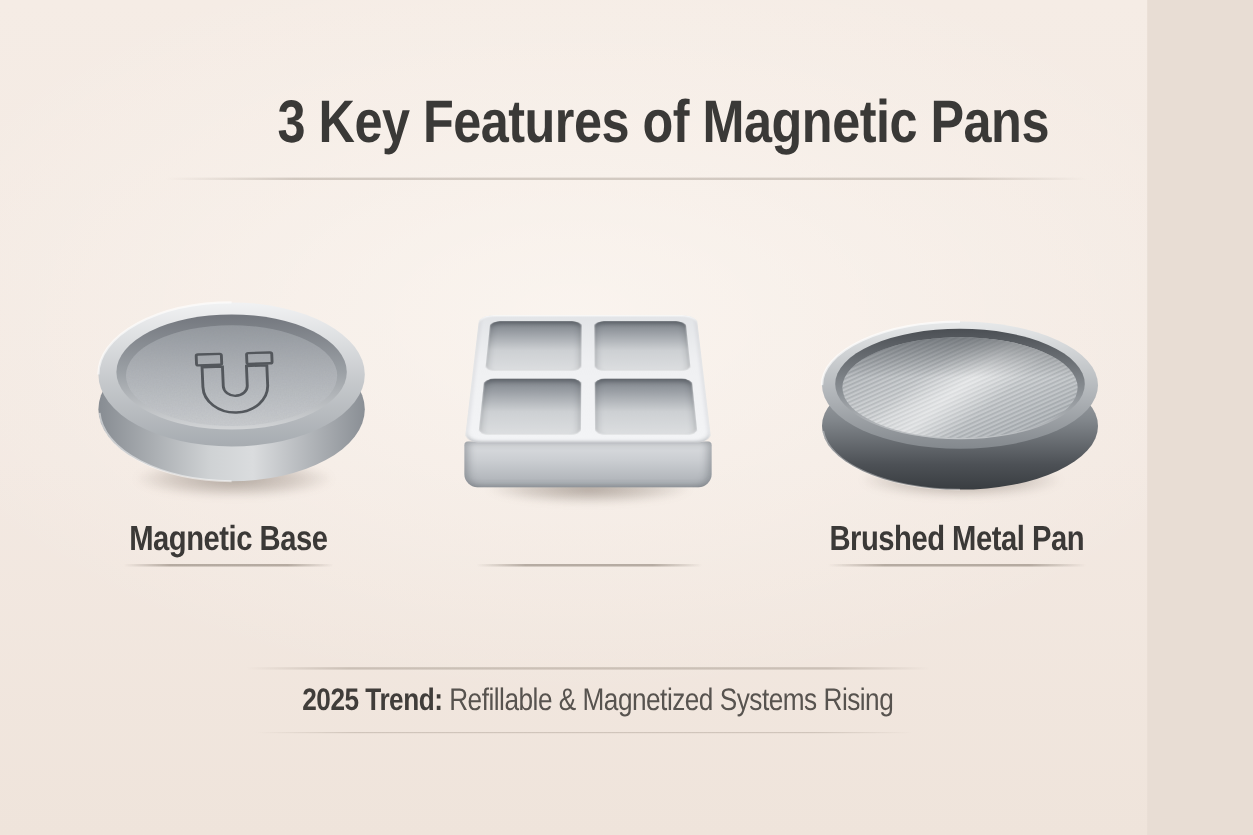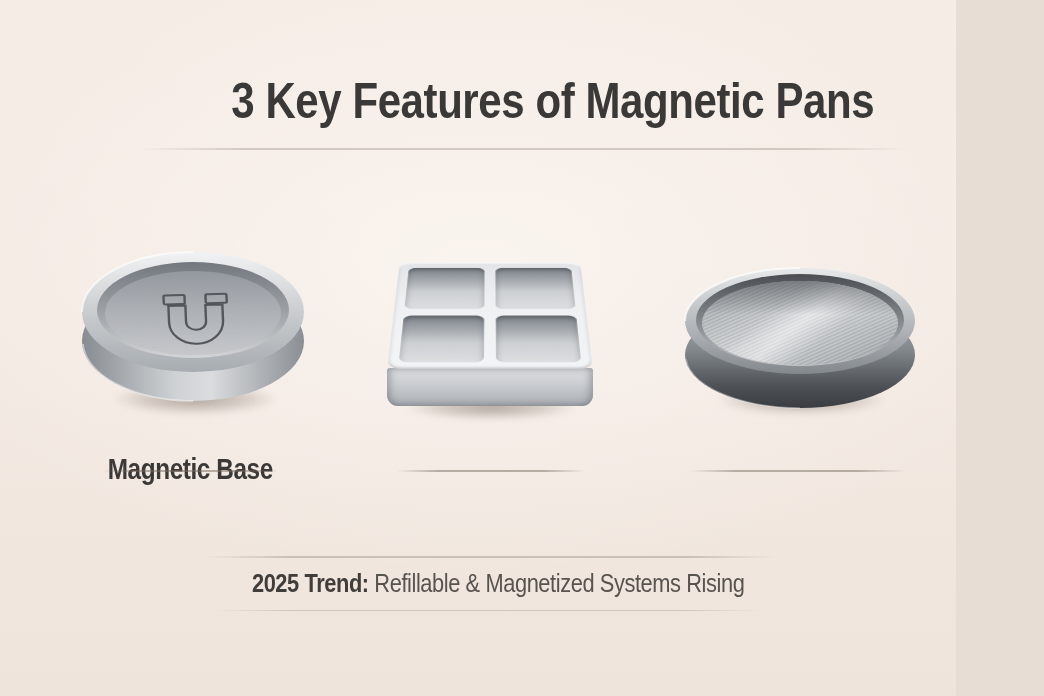--- a/index.html
+++ b/index.html
@@ -10,21 +10,21 @@
       radial-gradient(ellipse 780px 420px at 50% 38%, rgba(255,252,248,.55), rgba(255,252,248,0) 75%),
       radial-gradient(ellipse 1400px 900px at 50% 50%, rgba(0,0,0,0) 55%, rgba(170,140,120,.16) 100%),
       linear-gradient(180deg,#f5ece5 0%,#f3e9e2 55%,#efe4db 100%);
   }
   .condensed{display:inline-block;transform:scaleX(.84);transform-origin:50% 50%;letter-spacing:-.5px;white-space:nowrap;}
   .title{position:absolute;left:170px;top:74px;width:645px;text-align:center;
          font-size:50px;font-weight:700;color:#3a3937;line-height:1.1;}
   .title-divider{position:absolute;left:138px;top:148px;width:768px;height:2px;
          background:linear-gradient(90deg,rgba(150,138,126,0),rgba(150,138,126,.38) 14%,rgba(150,138,126,.38) 86%,rgba(150,138,126,0));}
   .feature-label{position:absolute;top:433px;width:320px;text-align:center;
-         font-size:29px;font-weight:700;color:#3b3937;margin-top:20px;}
+         font-size:29px;font-weight:700;color:#3b3937;}
   .label-underline{position:absolute;top:470px;height:2px;border-radius:2px;filter:blur(.4px);
          background:linear-gradient(90deg,rgba(120,108,96,0),rgba(120,108,96,.5) 22%,rgba(120,108,96,.5) 78%,rgba(120,108,96,0));}
   .item-shadow{position:absolute;border-radius:50%;filter:blur(3px);
          background:radial-gradient(ellipse 50% 50% at 50% 50%, rgba(82,68,57,.42), rgba(82,68,57,.18) 45%, rgba(82,68,57,0) 70%);}
   .pan-svg{position:absolute;z-index:3;}
   
   .tray-wall{position:absolute;left:387px;top:368px;width:206px;height:38px;z-index:2;
          border-radius:3px 3px 11px 11px;
          background:linear-gradient(180deg,#dcdee1 0%,#cbced2 40%,#b2b6bb 85%,#a6aaaf 100%);
          box-shadow:inset 4px 0 6px rgba(90,95,100,.35), inset -4px 0 6px rgba(90,95,100,.35);}
@@ -158,20 +158,23 @@
       <ellipse cx="118" cy="63" rx="98" ry="42" fill="url(#p3base)"></ellipse>
       <ellipse cx="118" cy="63" rx="98" ry="42" fill="url(#brush)"></ellipse>
       <ellipse cx="118" cy="63" rx="98" ry="42" fill="url(#p3sheen)"></ellipse>
       <ellipse cx="118" cy="63" rx="98" ry="42" fill="url(#p3topshade)"></ellipse>
     </g>
   </svg>
 
   <div class="feature-label" style="left:30px;">
     <span class="condensed">Magnetic Base</span>
   </div>
+  <div class="feature-label" style="left:637px;">
+    <span class="condensed">Brushed Metal Pan</span>
+  </div>
   <div class="label-underline" style="left:103px;width:175px;"></div>
   <div class="label-underline" style="left:397px;width:188px;"></div>
   <div class="label-underline" style="left:690px;width:215px;"></div>
 
   <div class="trend-band">
     <div class="trend-line top"></div>
     <div class="trend-line bottom"></div>
     <div class="trend-text"><span class="condensed"><span class="bold">2025 Trend:</span> <span>Refillable &amp; Magnetized Systems Rising</span></span></div>
   </div>
 

